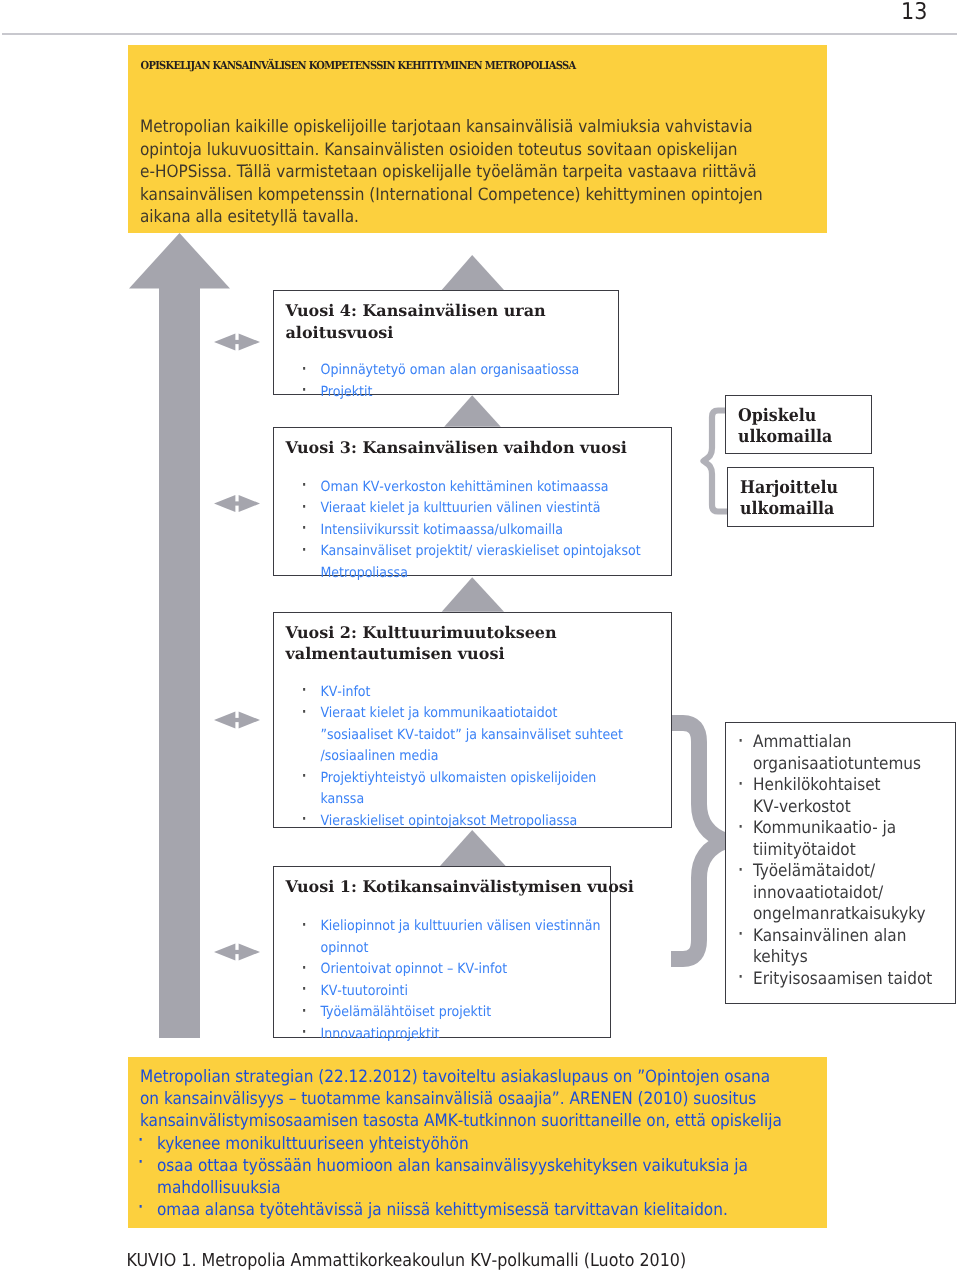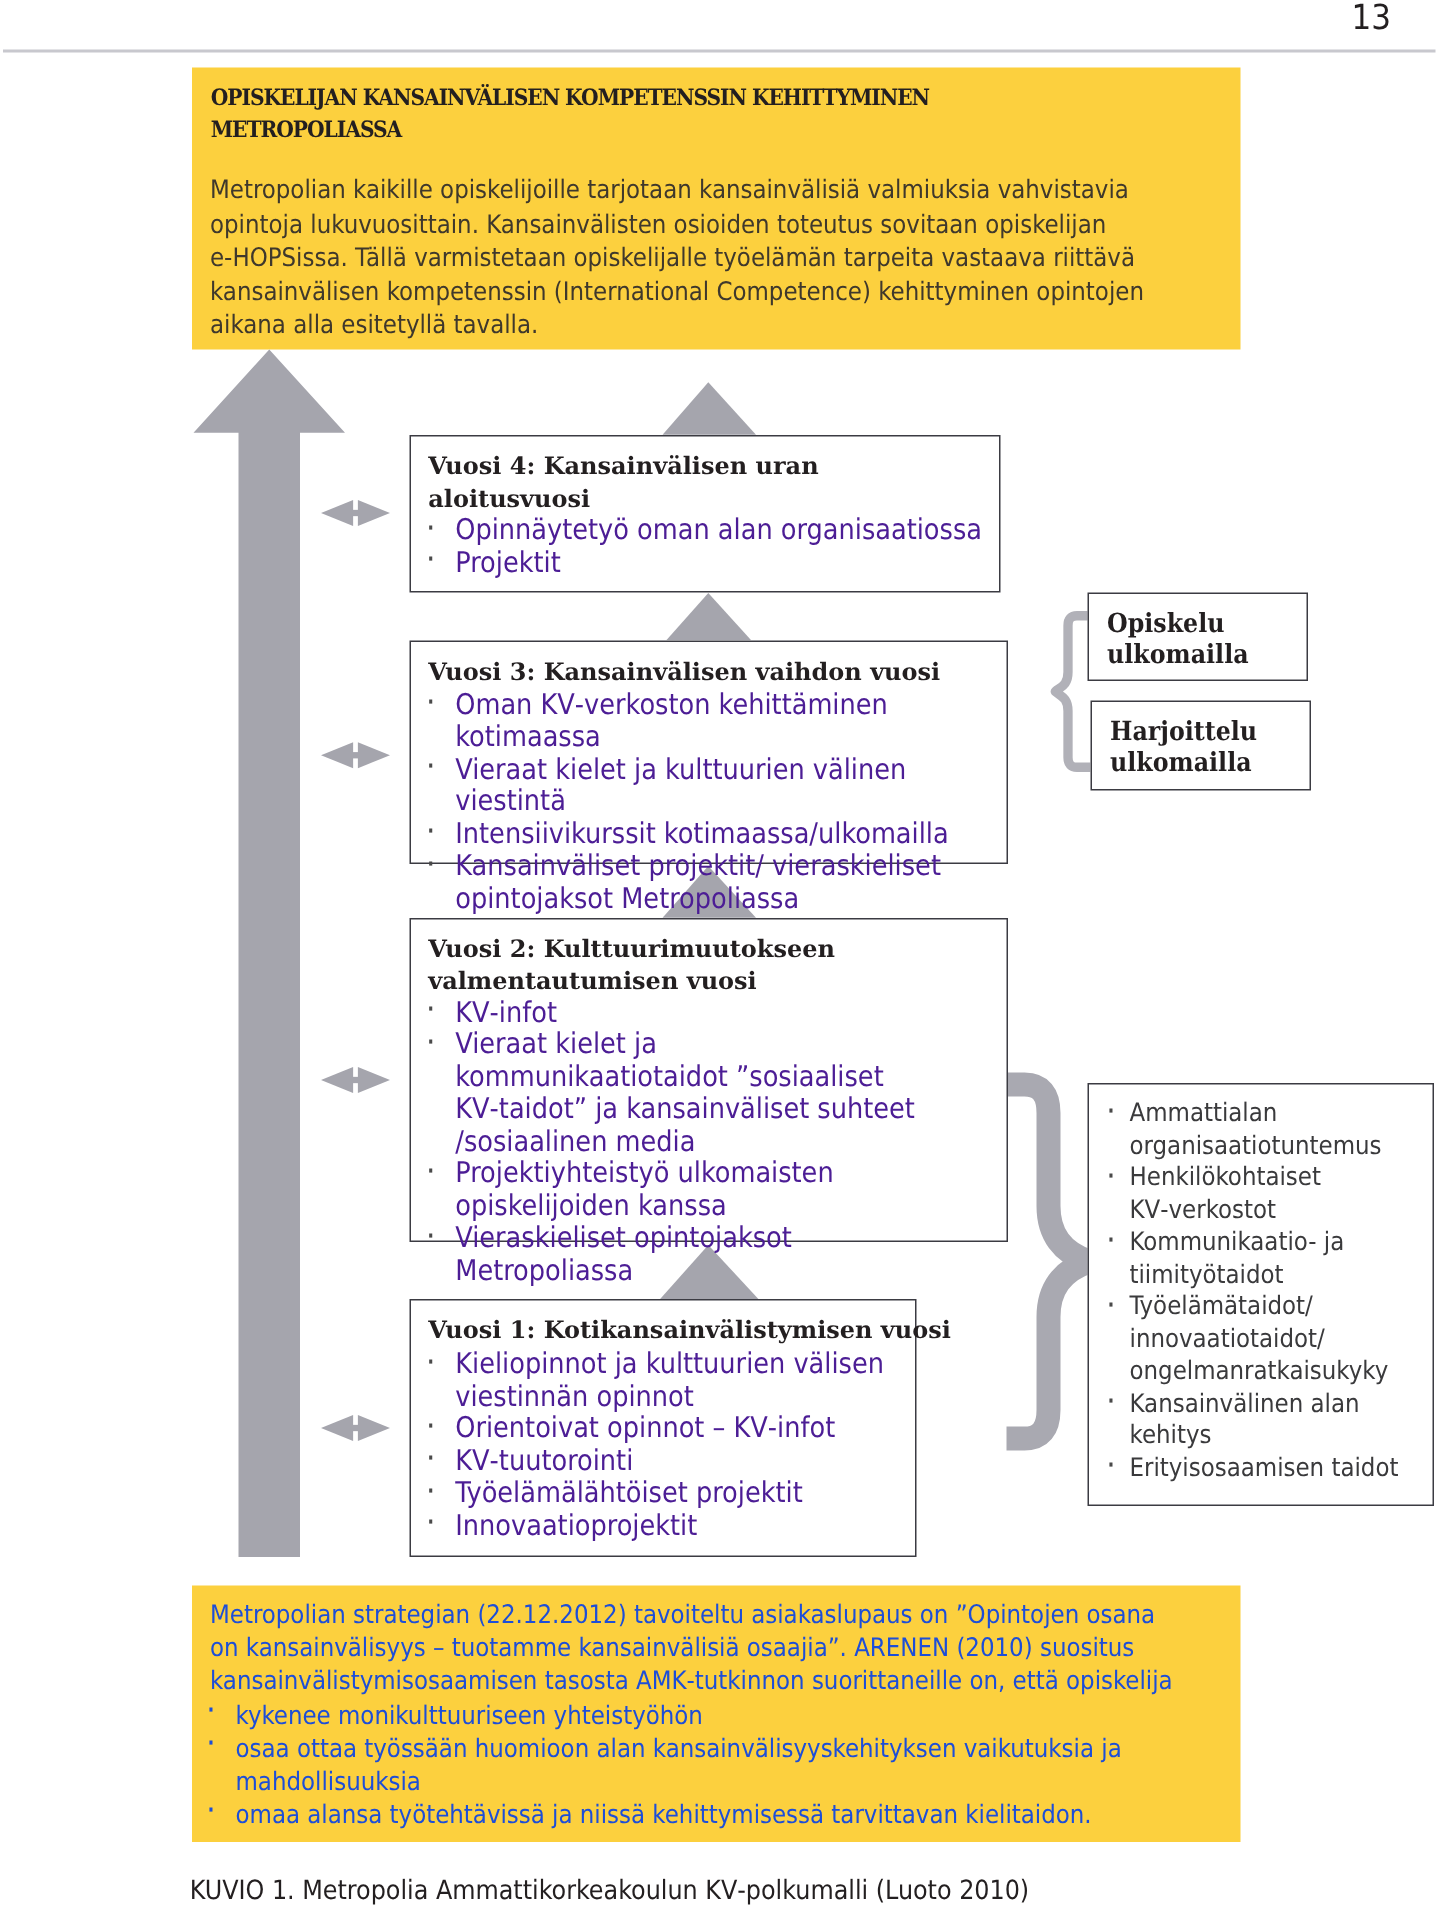--- a/index.html
+++ b/index.html
@@ -13,21 +13,21 @@
           font-family:"DejaVu Sans",sans-serif;font-stretch:condensed;font-size:23px;color:#231f20;}
   .rule{position:absolute;left:2px;top:33px;width:955px;height:2px;background:#c8c8ce;}
 
   
   .yellow-box{position:absolute;background:#fcd03e;}
   .intro{left:128px;top:45px;width:699px;height:187.5px;}
   .footnote{left:128px;top:1057px;width:699px;height:171px;}
 
   .intro-heading{position:absolute;left:140.5px;top:54.5px;width:600px;
              font-family:"DejaVu Serif",serif;font-stretch:condensed;font-weight:bold;
-             font-size:15px;letter-spacing:-0.7px;line-height:21.7px;color:#231f20;}
+             font-size:11px;letter-spacing:-0.7px;line-height:21.7px;color:#231f20;}
   .intro-body{position:absolute;left:140px;top:116px;width:624px;
              font-size:17px;line-height:22.6px;color:#3f382c;}
 
   .footnote-body{position:absolute;left:140px;top:1066px;width:652px;
              font-size:17px;line-height:22.2px;color:#1d4ed8;}
   .footnote-body ul{margin:0;padding:0;list-style:none;}
   .footnote-body li{position:relative;padding-left:17px;}
   .footnote-body li:before{content:"\00b7";position:absolute;left:-2.5px;top:-2.5px;
              font-size:22px;line-height:22.2px;}
 
@@ -35,22 +35,22 @@
            font-family:"DejaVu Sans",sans-serif;font-stretch:condensed;font-size:17.7px;
            line-height:22.5px;color:#231f20;}
 
   
   .diagram{position:absolute;left:0;top:0;width:960px;height:1273px;}
 
   .ybox{position:absolute;border:1.4px solid #3b3b42;background:#fff;box-sizing:border-box;}
   .ybox .title{position:absolute;left:11.5px;top:9px;
                font-family:"DejaVu Serif",serif;font-stretch:normal;font-weight:bold;
                font-size:16px;line-height:21.7px;color:#231f20;}
-  .ybox ul{position:absolute;margin:0;padding:0;list-style:none;left:12.5px;
-           font-size:19px;line-height:21.5px;color:#4c1d95;}
+  .ybox ul{position:absolute;margin:17px;padding:0;list-style:none;left:12.5px;
+           font-size:14px;line-height:21.5px;color:#3b82f6;}
   .ybox li{position:relative;padding-left:17px;}
   .ybox li:before{content:"\00b7";position:absolute;left:-2.5px;top:-1.5px;
            font-size:22px;line-height:21.5px;color:#4a4a4a;}
 
   .sbox{position:absolute;border:1.4px solid #3b3b42;background:#fff;box-sizing:border-box;}
   .sbox .title{position:absolute;left:12px;top:9px;width:105px;
                font-family:"DejaVu Serif",serif;font-stretch:condensed;font-weight:bold;
                font-size:17.6px;line-height:21px;color:#231f20;}
 
   .rbox{position:absolute;border:1.4px solid #3b3b42;background:#fff;box-sizing:border-box;}
@@ -102,21 +102,21 @@
         <polygon points="260,0 238.6,-8.6 238.6,8.6"></polygon>
         <rect x="235" y="-2.1" width="4" height="4.2"></rect>
       </g>
     </g>
 
     <path fill="none" stroke="#b1b1b8" stroke-width="6.2" stroke-linecap="butt" stroke-linejoin="round" d="M 727,410.5 L 718,410.5 Q 712,410.5 712,417 L 712,448 C 712,457 707,458 703.5,461 C 707,464 712,465 712,474 L 712,505 Q 712,511.5 718,511.5 L 727,511.5"></path>
 
     <path fill="none" stroke="#a9a9b1" stroke-width="16" stroke-linecap="butt" d="M 671,723 L 683,723 Q 699,723 699,742 L 699,804 Q 699,832 726,841 Q 699,850 699,878 L 699,940 Q 699,959 683,959 L 671,959"></path>
   </svg>
 
-  <div class="ybox" style="left:273px;top:290px;width:394px;height:104.5px;">
+  <div class="ybox" style="left:273px;top:290px;width:346px;height:104.5px;">
     <div class="title" style="width:275px;">Vuosi 4: Kansainvälisen uran aloitusvuosi</div>
     <ul style="top:52px;">
       <li>Opinnäytetyö oman alan organisaatiossa</li>
       <li>Projektit</li>
     </ul>
   </div>
 
   <div class="ybox" style="left:273px;top:426.8px;width:399px;height:149.2px;">
     <div class="title" style="width:380px;">Vuosi 3: Kansainvälisen vaihdon vuosi</div>
     <ul style="top:32px;width:372px;">

